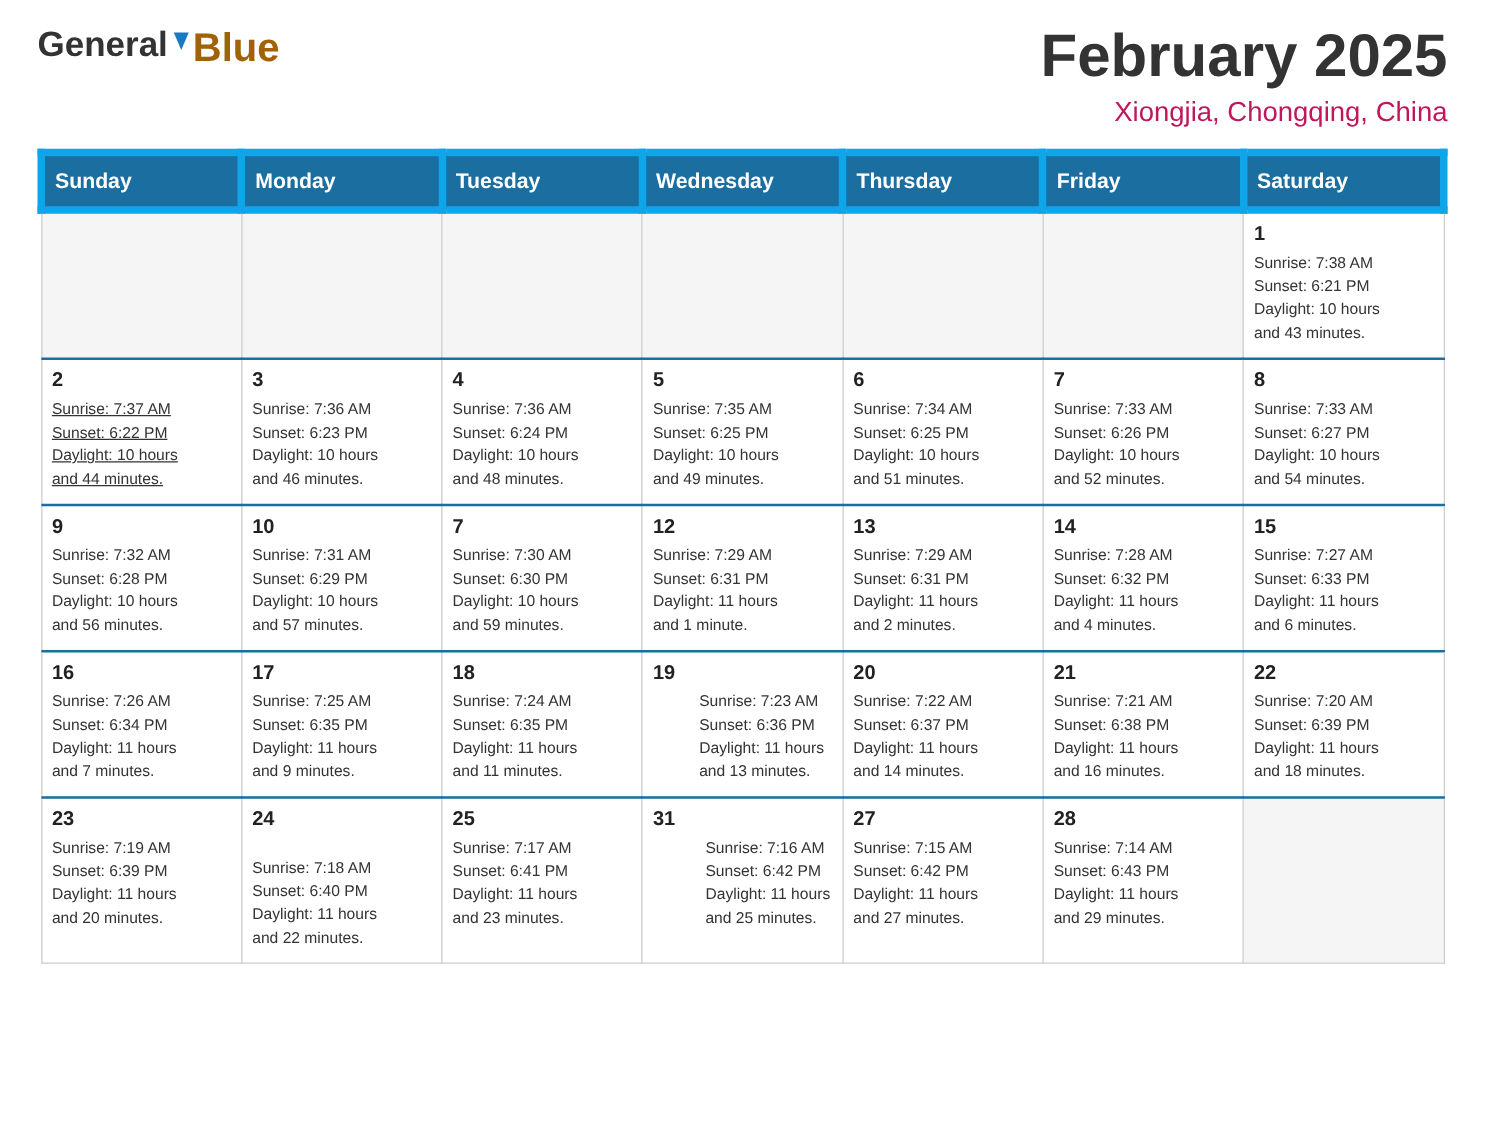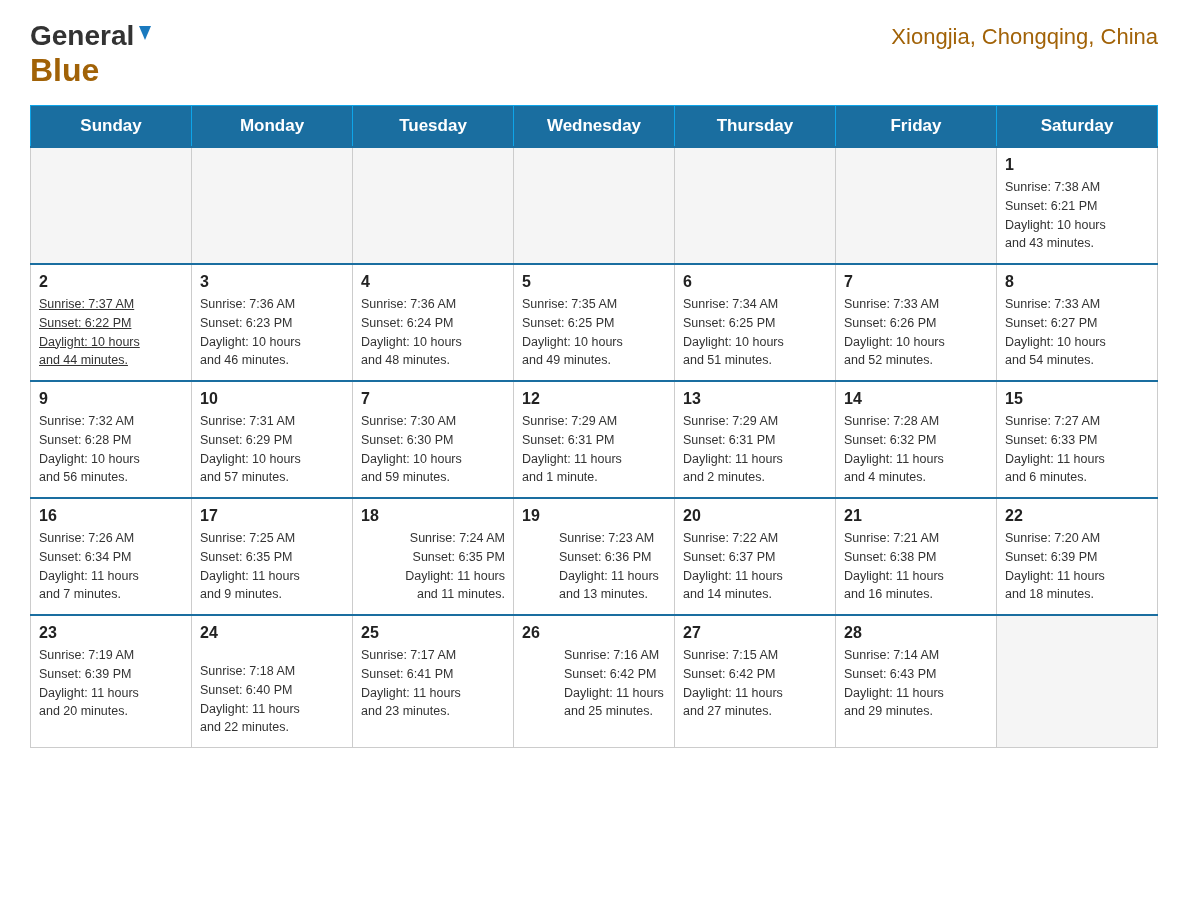--- a/index.html
+++ b/index.html
@@ -12,49 +12,49 @@
       padding: 20px 30px;
     }
     .header {
       display: flex;
       justify-content: space-between;
       align-items: flex-start;
       margin-bottom: 16px;
     }
     .logo {
       display: flex;
-      flex-direction: column;
+      flex-direction: row;
       align-items: flex-start;
     }
     .title-block {
       text-align: right;
     }
     .calendar-title {
       font-size: 48px;
       font-weight: bold;
       color: #333;
       line-height: 1.1;
     }
     .calendar-subtitle {
       font-size: 22px;
-      color: #a16207;
+      color: #be185d;
       margin-top: 4px;
     }
     table {
       width: 100%;
       border-collapse: collapse;
     }
     thead tr th {
       background-color: #1a6ea0;
       color: #fff;
       font-size: 17px;
       font-weight: bold;
       padding: 10px 8px;
-      text-align: center;
-      border: 1px solid #0ea5e9;
+      text-align: left;
+      border: 6px solid #0ea5e9;
     }
     tbody tr {
       border-top: 2px solid #1a6ea0;
     }
     tbody tr td {
       vertical-align: top;
       padding: 8px 8px 10px 8px;
       border-left: 1px solid #ccc;
       border-right: 1px solid #ccc;
       border-bottom: 1px solid #ccc;
@@ -110,20 +110,21 @@
         <svg width="18" height="18" viewBox="0 0 18 18">
           <polygon points="3,2 15,2 9,16" fill="#1a7abf"></polygon>
         </svg>
       </span>
     </div>
     <div>
       <span class="logo-text-blue">Blue</span>
     </div>
   </div>
   <div class="title-block">
+    <div class="calendar-title">February 2025</div>
     <div class="calendar-subtitle">Xiongjia, Chongqing, China</div>
   </div>
 </div>
 
 <table>
   <thead>
     <tr>
     <th>Sunday</th>
         <th>Monday</th>
         <th>Tuesday</th>
@@ -261,21 +262,21 @@
         </td>
         <td>
           <div class="day-num">17</div>
           <div class="day-info" style="white-space: pre-line;">Sunrise: 7:25 AM
 Sunset: 6:35 PM
 Daylight: 11 hours
 and 9 minutes.</div>
         </td>
         <td>
           <div class="day-num">18</div>
-          <div class="day-info" style="white-space: pre-line; text-align: right;">Sunrise: 7:24 AM
+          <div class="day-info" style="white-space: pre-line;">Sunrise: 7:24 AM
 Sunset: 6:35 PM
 Daylight: 11 hours
 and 11 minutes.</div>
         </td>
         <td>
           <div class="day-num">19</div>
           <div class="day-info" style="white-space: pre-line; margin-left: 37px;">Sunrise: 7:23 AM
 Sunset: 6:36 PM
 Daylight: 11 hours
 and 13 minutes.</div>
@@ -318,21 +319,21 @@
 and 22 minutes.</div>
         </td>
         <td>
           <div class="day-num">25</div>
           <div class="day-info" style="white-space: pre-line;">Sunrise: 7:17 AM
 Sunset: 6:41 PM
 Daylight: 11 hours
 and 23 minutes.</div>
         </td>
         <td>
-          <div class="day-num">26</div>
+          <div class="day-num">31</div>
           <div class="day-info" style="white-space: pre-line; margin-left: 42px;">Sunrise: 7:16 AM
 Sunset: 6:42 PM
 Daylight: 11 hours
 and 25 minutes.</div>
         </td>
         <td>
           <div class="day-num">27</div>
           <div class="day-info" style="white-space: pre-line;">Sunrise: 7:15 AM
 Sunset: 6:42 PM
 Daylight: 11 hours

